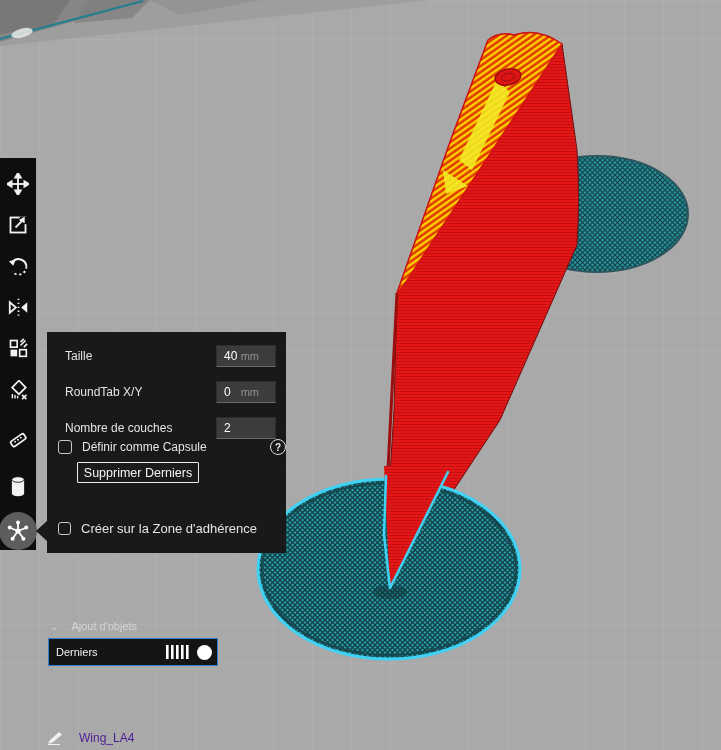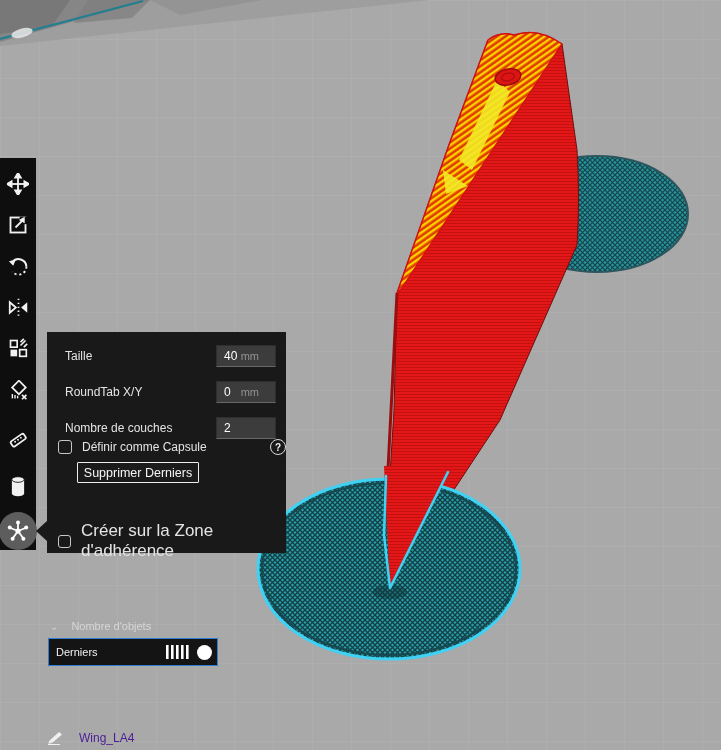--- a/index.html
+++ b/index.html
@@ -253,29 +253,29 @@
     </div>
 
     <div class="chkrow" style="left:11px;top:98px;right:0;margin-top:9px;">
       <span class="chk"></span>
       <span>Définir comme Capsule</span>
       <span class="help" style="margin-left:auto">?</span>
     </div>
 
     <button class="pbtn" style="top:130px">Supprimer Derniers</button>
 
-    <div class="chkrow" style="left:11px;top:189px;font-size:17px;justify-content:flex-end;">
+    <div class="chkrow" style="left:11px;top:189px;font-size:13px;justify-content:flex-end;">
       <span class="chk" style="width:13px;height:13px"></span>
       <span>Créer sur la Zone d'adhérence</span>
     </div>
   </div>
 
   <div class="objlist-header">
     <span class="chev">⌄</span>
-    <span>Nombre d'objets</span>
+    <span>Ajout d'objets</span>
   </div>
 
   <div class="objlist">
     <div class="objrow selected">
       <span class="nm">Derniers</span>
       <svg width="24" height="14" viewBox="0 0 24 14">
         <g fill="#fff">
             <rect x="0" width="2.6" height="14"></rect>
             <rect x="5" width="2.6" height="14"></rect>
             <rect x="10" width="2.6" height="14"></rect>

